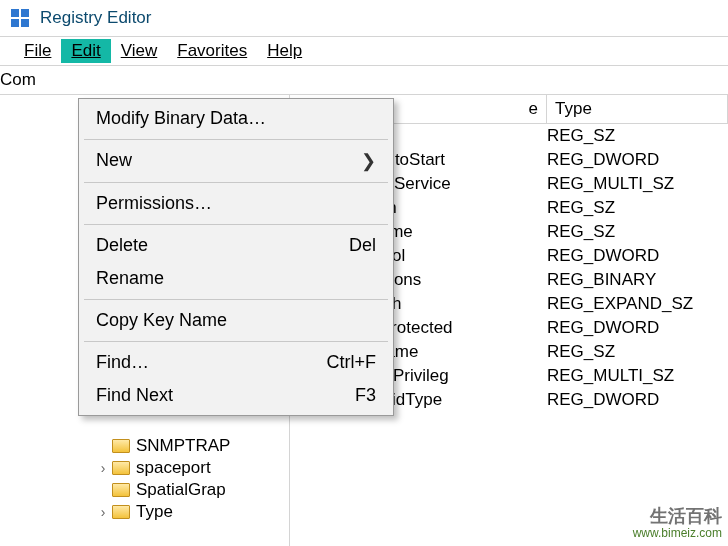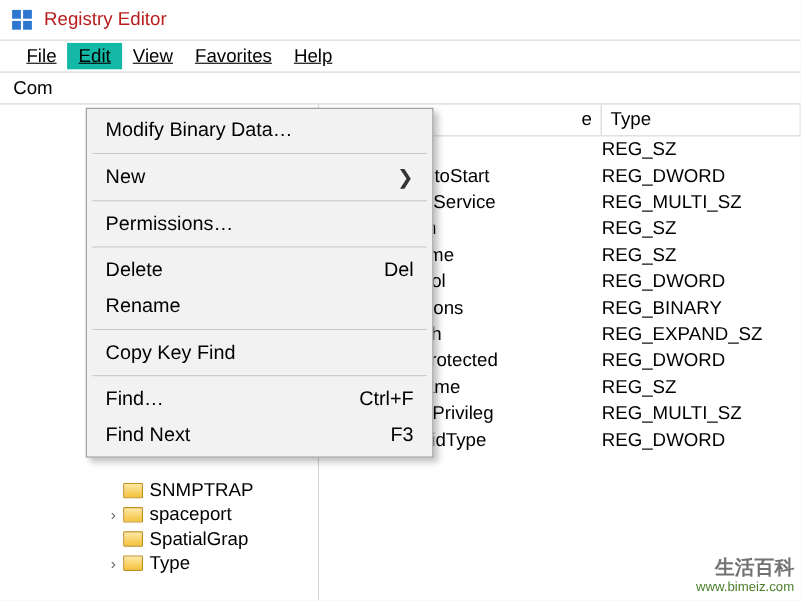--- a/index.html
+++ b/index.html
@@ -1,24 +1,24 @@
 <!DOCTYPE html>
 <html><head>
 <meta charset="utf-8">
 <style>
 * { margin: 0; padding: 0; box-sizing: border-box; font-family: "Segoe UI", Tahoma, sans-serif; }
 body { background: #f0f0f0; width: 728px; height: 546px; overflow: hidden; position: relative; }
 .window { background: #fff; width: 100%; height: 100%; display: flex; flex-direction: column; }
-.titlebar { display: flex; align-items: center; padding: 8px 10px; font-size: 17px; color: #b91c1c; border-bottom: 1px solid #d4d4d4; }
+.titlebar { display: flex; align-items: center; padding: 8px 10px; font-size: 17px; color: #0c4a6e; border-bottom: 1px solid #d4d4d4; }
 .app-icon { width: 20px; height: 20px; margin-right: 10px; }
 .menubar { display: flex; padding: 2px 14px; font-size: 17px; color: #000; }
 .menubar-item { padding: 2px 10px; cursor: default; }
 .menubar-item.open { background: #14b8a6; }
 .menubar-item span.ul { text-decoration: underline; }
-.addressbar { display: flex; align-items: center; border-top: 1px solid #d4d4d4; border-bottom: 1px solid #d4d4d4; padding: 4px 12px; font-size: 17px; position: relative; z-index: 1; }
+.addressbar { display: flex; align-items: center; border-top: 1px solid #d4d4d4; border-bottom: 1px solid #d4d4d4; padding: 4px 0; font-size: 17px; position: relative; z-index: 1; }
 .addr-label { margin-right: 4px; }
 .addr-path { white-space: nowrap; overflow: hidden; }
 .content { display: flex; flex: 1; overflow: hidden; }
 .tree { width: 290px; border-right: 1px solid #d4d4d4; overflow: hidden; font-size: 17px; padding-top: 340px; }
 .tree-row { display: flex; align-items: center; padding: 1px 0 1px 96px; white-space: nowrap; }
 .tree-expander { width: 14px; text-align: center; color: #666; font-size: 14px; margin-right: 2px; }
 .tree-empty-expander { width: 14px; margin-right: 2px; }
 .tree-folder { width: 18px; height: 14px; background: linear-gradient(#ffe9a6,#f3c23b); border: 1px solid #c28f1d; border-radius: 1px; margin-right: 6px; }
 .list { flex: 1; overflow: hidden; font-size: 17px; }
 .list-header { display: flex; border-bottom: 1px solid #d4d4d4; }
@@ -183,21 +183,21 @@
   <div class="sep"></div>
   <div class="item">
     <span>Delete</span>
     <span>Del</span>
   </div>
   <div class="item">
     <span>Rename</span>
   </div>
   <div class="sep"></div>
   <div class="item">
-    <span>Copy Key Find</span>
+    <span>Copy Key Name</span>
   </div>
   <div class="sep"></div>
   <div class="item">
     <span>Find…</span>
     <span>Ctrl+F</span>
   </div>
   <div class="item">
     <span>Find Next</span>
     <span>F3</span>
   </div>

